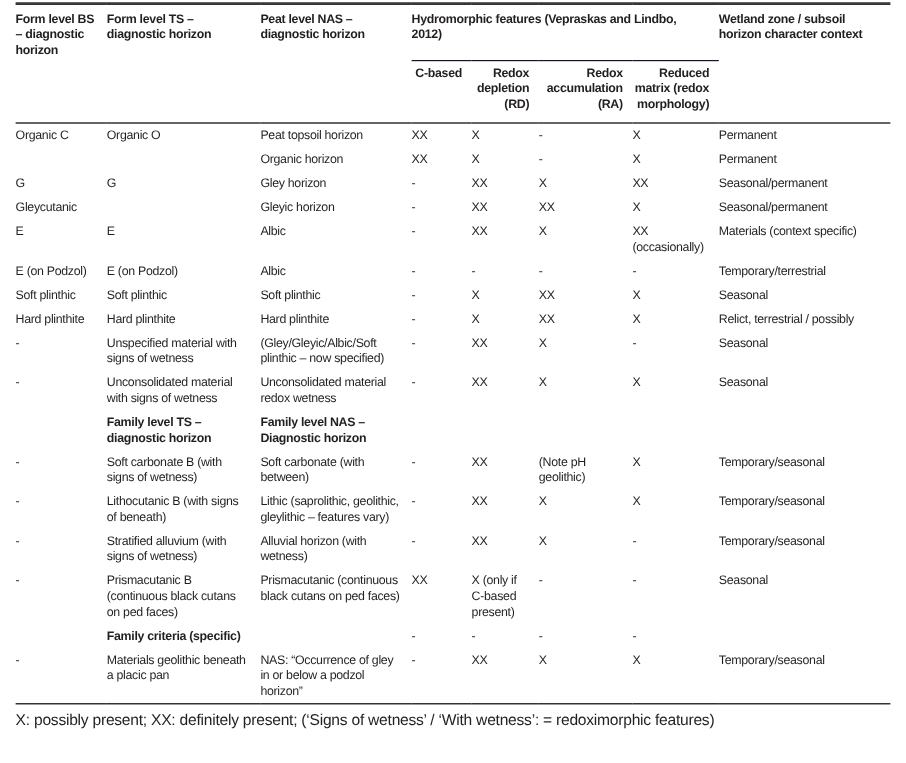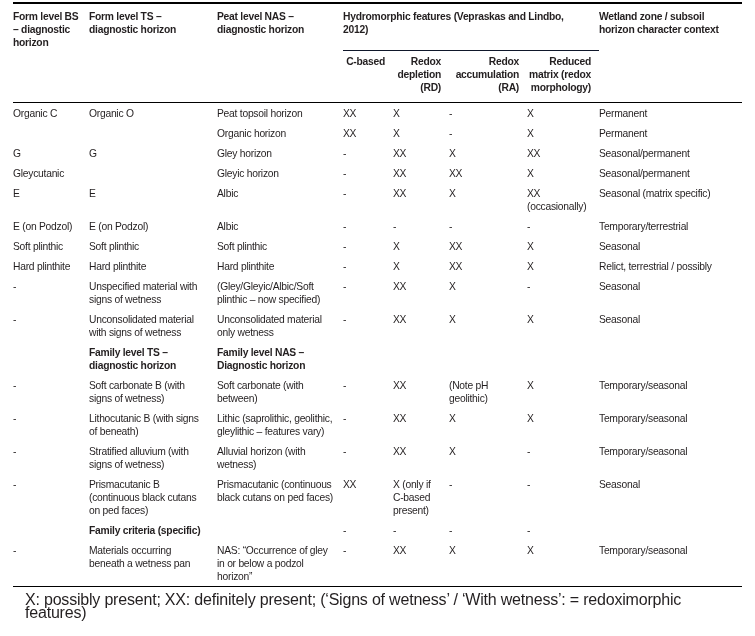--- a/index.html
+++ b/index.html
@@ -59,22 +59,22 @@
     text-align: right;
   }
   thead tr.subhead th,
   thead th[rowspan] {
     border-bottom: 1.8px solid #000;
   }
   tbody td { padding-top: 3.5px; padding-bottom: 3.5px; }
   tbody tr.subheader-row td:nth-child(2),
   tbody tr.subheader-row td:nth-child(3) { font-weight: bold; }
   .footnote {
-    margin: 6px 0 0 12px;
-    font-size: 16px;
+    margin: 6px 0 0 0;
+    font-size: 13px;
     line-height: 13px;
     letter-spacing: -0.2px;
   }
 </style>
 </head>
 <body>
 
 <div class="page">
   <div class="top-rule"></div>
 
@@ -147,21 +147,21 @@
           <td>Seasonal/permanent</td>
         </tr>
         <tr>
           <td>E</td>
           <td>E</td>
           <td>Albic</td>
           <td>-</td>
           <td>XX</td>
           <td>X</td>
           <td>XX (occasionally)</td>
-          <td>Seasonal (matrix specific)</td>
+          <td>Materials (context specific)</td>
         </tr>
         <tr>
           <td>E (on Podzol)</td>
           <td>E (on Podzol)</td>
           <td>Albic</td>
           <td>-</td>
           <td>-</td>
           <td>-</td>
           <td>-</td>
           <td>Temporary/terrestrial</td>
@@ -192,21 +192,21 @@
           <td>(Gley/Gleyic/Albic/Soft plinthic – now specified)</td>
           <td>-</td>
           <td>XX</td>
           <td>X</td>
           <td>-</td>
           <td>Seasonal</td>
         </tr>
         <tr>
           <td>-</td>
           <td>Unconsolidated material with signs of wetness</td>
-          <td>Unconsolidated material only wetness</td>
+          <td>Unconsolidated material redox wetness</td>
           <td>-</td>
           <td>XX</td>
           <td>X</td>
           <td>X</td>
           <td>Seasonal</td>
         </tr>
         <tr class="subheader-row">
           <td></td>
           <td>Family level TS – diagnostic horizon</td>
           <td>Family level NAS – Diagnostic horizon</td>
@@ -261,21 +261,21 @@
           <td>Family criteria (specific)</td>
           <td></td>
           <td>-</td>
           <td>-</td>
           <td>-</td>
           <td>-</td>
           <td></td>
         </tr>
         <tr>
           <td>-</td>
-          <td>Materials occurring beneath a wetness pan</td>
+          <td>Materials geolithic beneath a placic pan</td>
           <td>NAS: “Occurrence of gley in or below a podzol horizon”</td>
           <td>-</td>
           <td>XX</td>
           <td>X</td>
           <td>X</td>
           <td>Temporary/seasonal</td>
         </tr>
       </tbody>
   </table>
 

